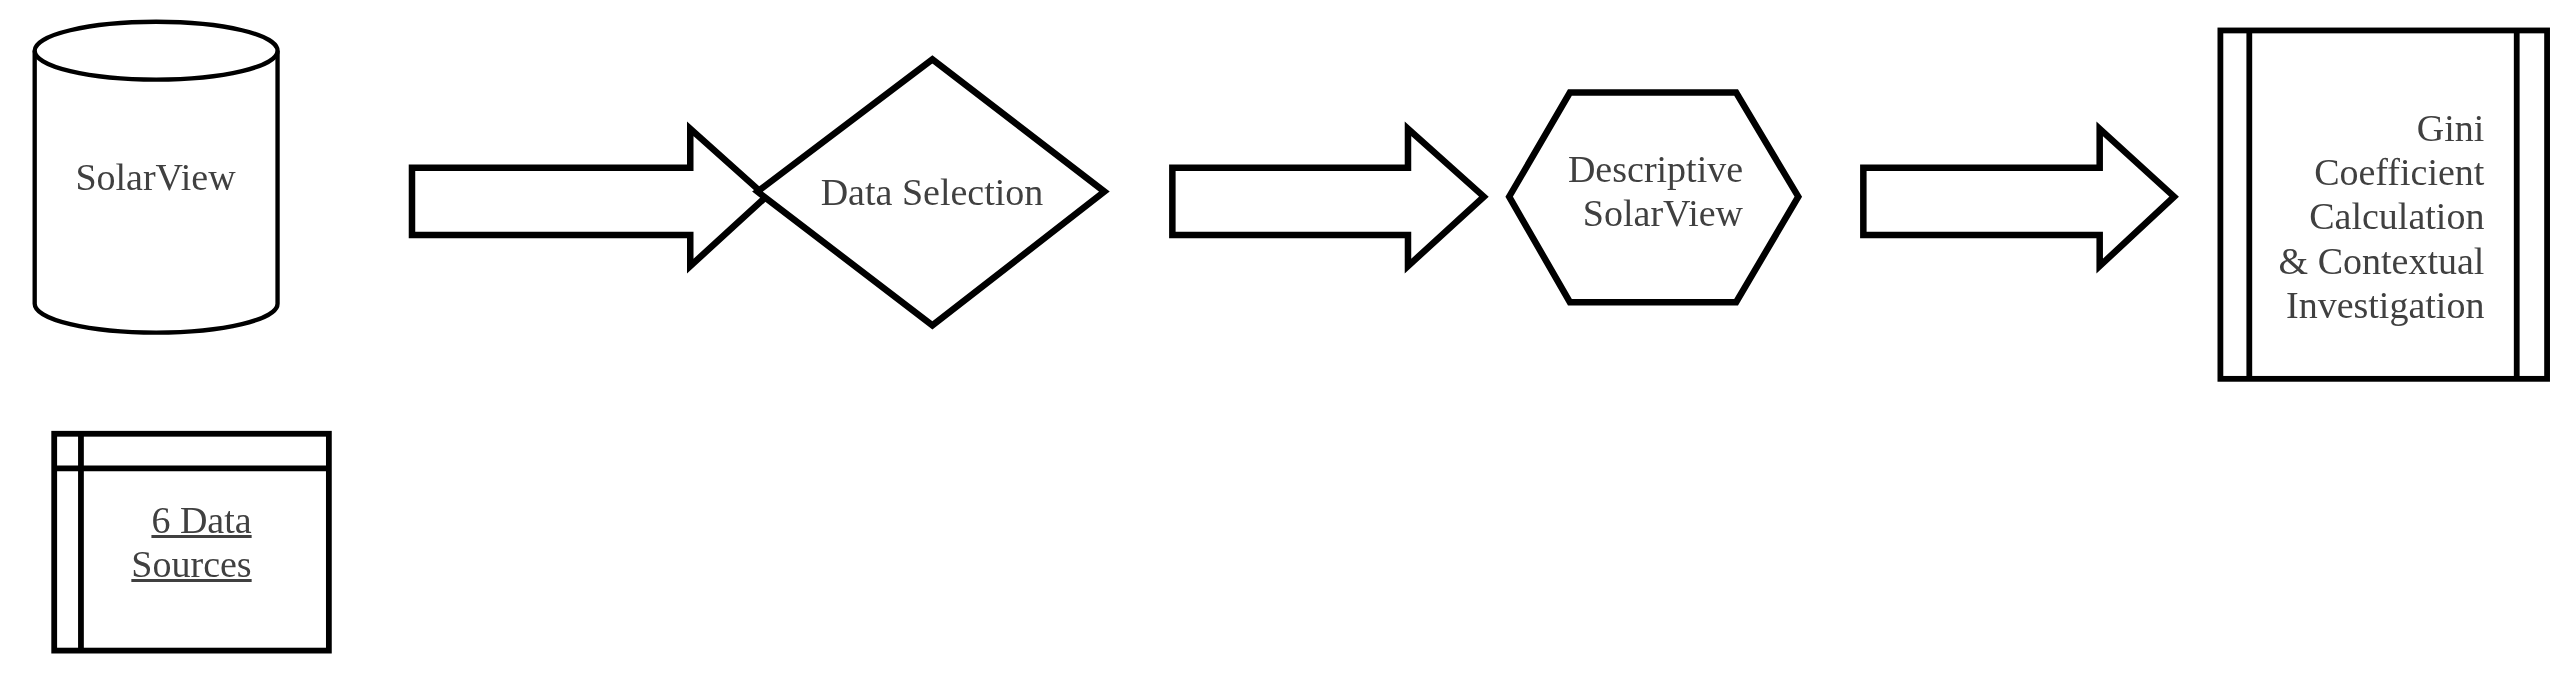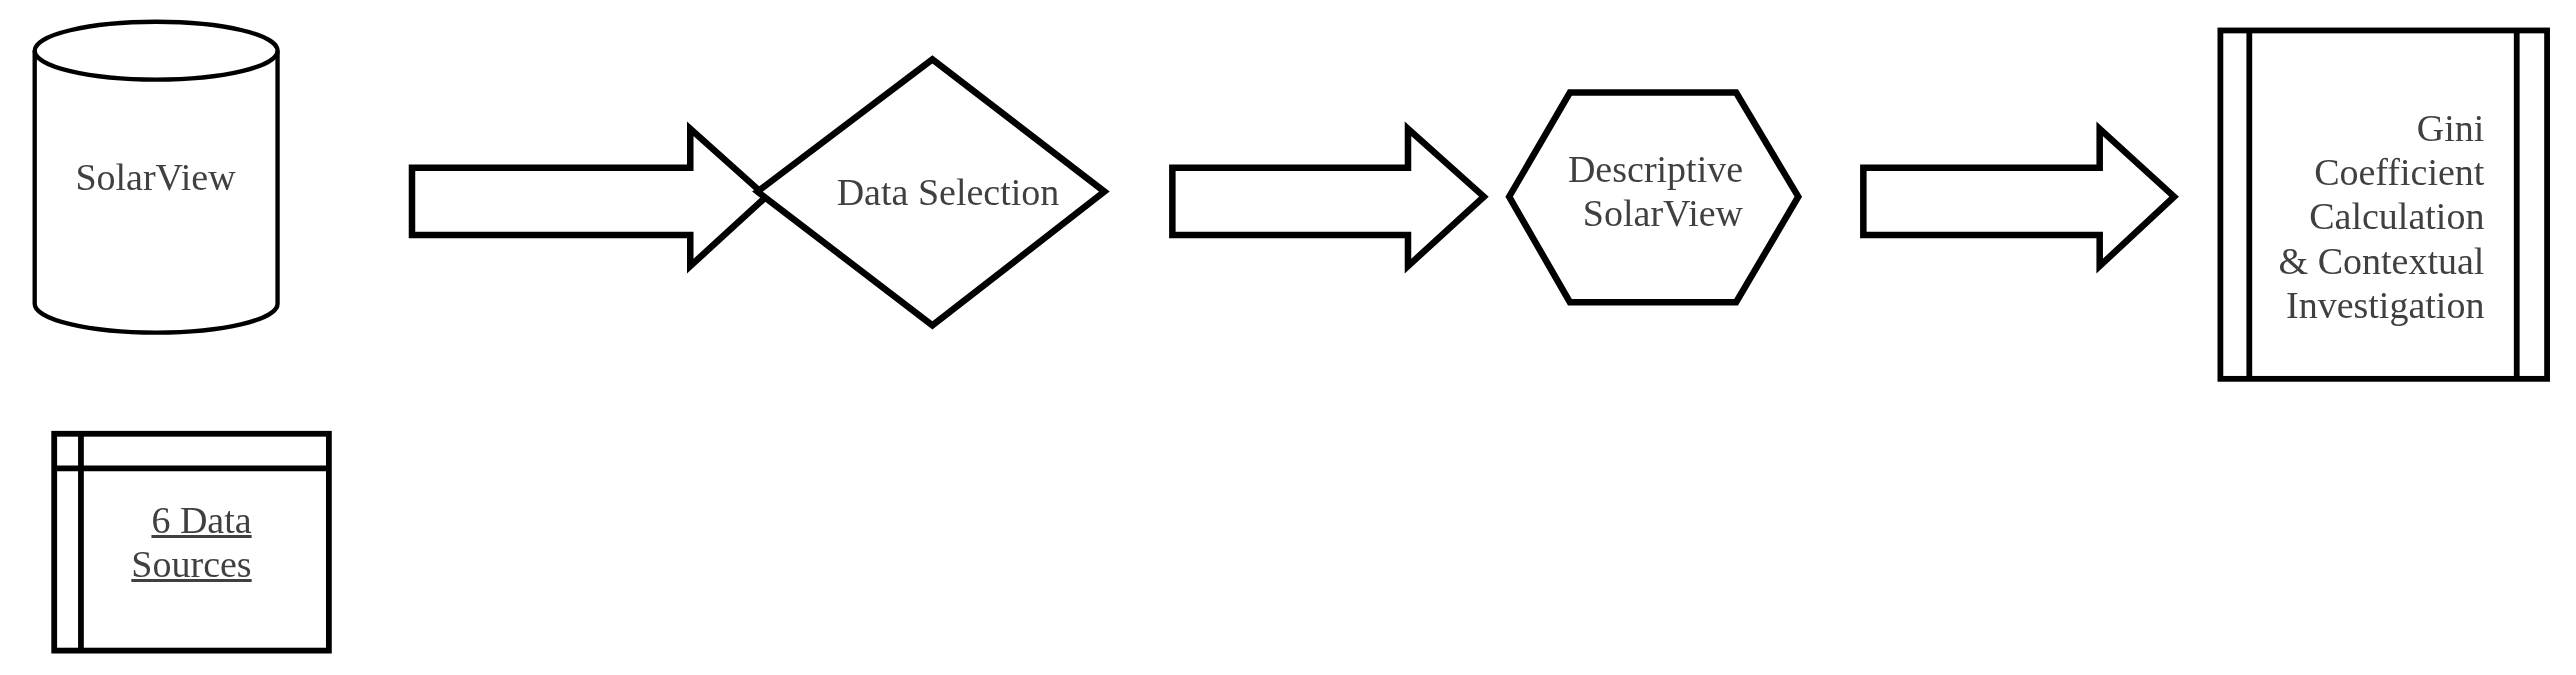--- a/index.html
+++ b/index.html
@@ -33,21 +33,21 @@
     justify-content: center;
     text-align: right;
     font-family: "Liberation Serif", "DejaVu Serif", serif;
     color: #404040;
     white-space: pre-line;
     line-height: 1.16;
     pointer-events: none;
   }
   .lbl-solarview   { left: 29px;   top: 14.5px;  width: 253px; height: 325px; font-size: 38px; }
   .lbl-sources     { left: 72px;  top: 484px; width: 239px; height: 116px; font-size: 38px; text-decoration: underline; }
-  .lbl-selection   { left: 782px; top: 134px; width: 332px; height: 116px; font-size: 38px; }
+  .lbl-selection   { left: 766px; top: 134px; width: 332px; height: 116px; font-size: 38px; }
   .lbl-descriptive { left: 1518px; top: 126px; width: 275px; height: 130px; font-size: 38px; }
   .lbl-gini        { left: 2255px; top: 72px; width: 253px; height: 289px; font-size: 38px; }
 </style>
 </head>
 <body>
 
 <div id="flow-canvas">
 
   <svg class="layer" viewBox="0 0 3564 935" xmlns="http://www.w3.org/2000/svg">
 

